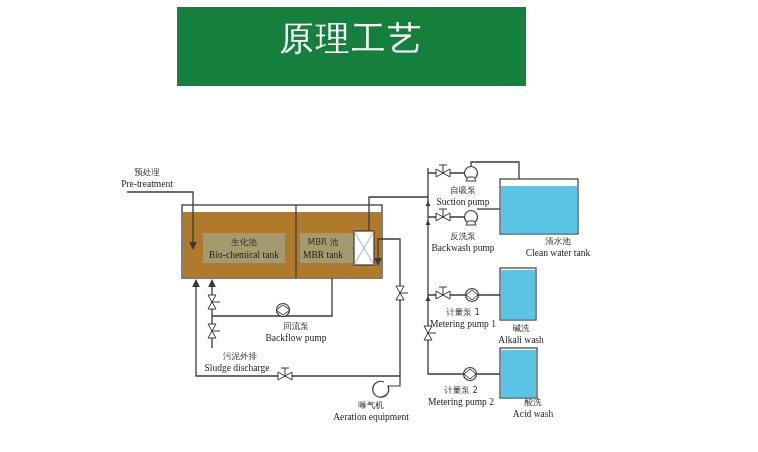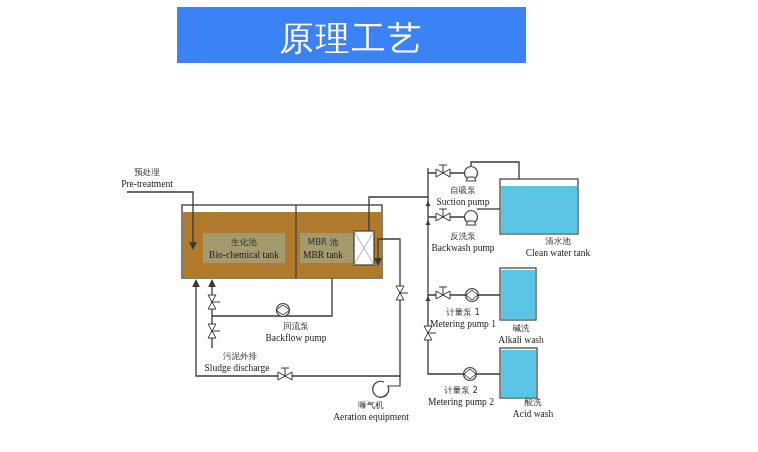--- a/index.html
+++ b/index.html
@@ -1,34 +1,33 @@
 <!DOCTYPE html>
 <html><head>
 <meta charset="utf-8">
 <style>
   html, body { margin: 0; padding: 0; background: #ffffff; }
   body { width: 758px; height: 452px; position: relative; overflow: hidden;
          font-family: "DejaVu Serif", serif; }
-  .banner { position: absolute; left: 177px; top: 7px; width: 349px; height: 56px;
-            background: #3b82f6; color: #fff; text-align: center; }
+  .banner { position: absolute; left: 177px; top: 7px; width: 349px; height: 79px;
+            background: #15803d; color: #fff; text-align: center; }
   .banner .cn { font-family: "DejaVu Sans", sans-serif; font-size: 34px; line-height: 40px;
                 margin-top: 11px; letter-spacing: 2px; }
   .banner .en { font-family: "DejaVu Sans", sans-serif; font-size: 14px; letter-spacing: 3.2px;
                 margin-top: 4px; }
   svg { position: absolute; left: 0; top: 0; }
   .lbl { font-family: "Liberation Serif", serif; font-size: 9.5px; fill: #222; }
   .lblcn { font-family: "DejaVu Sans", sans-serif; font-size: 8.5px; fill: #333; }
   .pipe { stroke: #3a3a3a; stroke-width: 1.3; fill: none; }
 </style>
 </head>
 <body>
 
 <div class="banner">
   <div class="cn">原理工艺</div>
-  <div class="en">PRINCIPLE AND PROCESS</div>
 </div>
 
 <svg width="758" height="452" viewBox="0 0 758 452">
   <defs>
     <marker id="arr" markerWidth="6" markerHeight="6" refX="3" refY="3" orient="auto">
       <path d="M0,0 L6,3 L0,6 z" fill="#3a3a3a"></path>
     </marker>
   </defs>
 
   <g>

